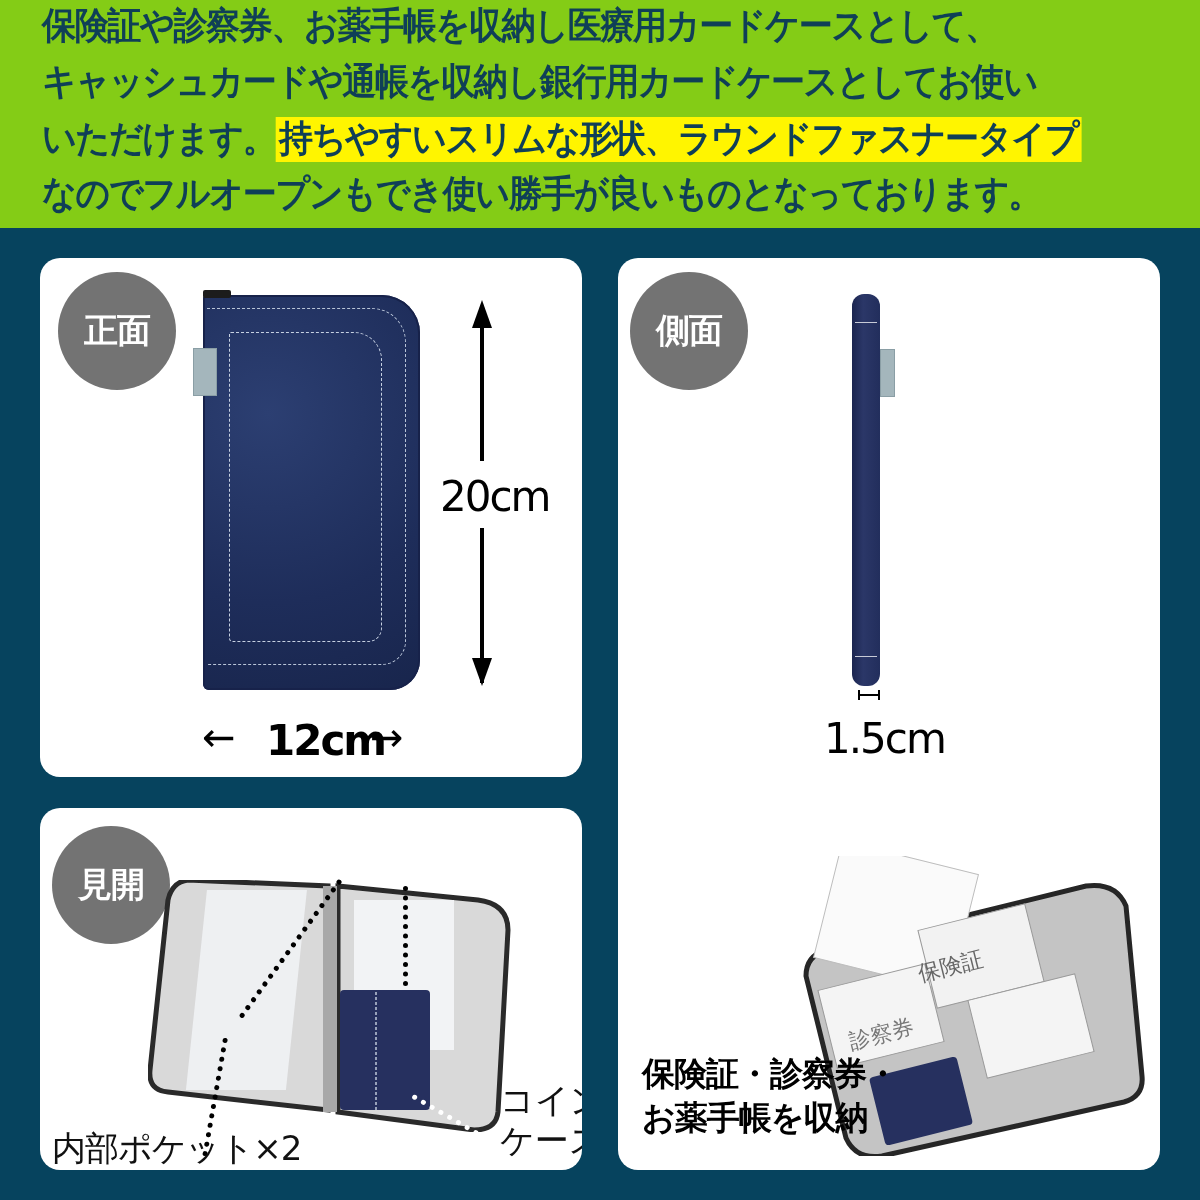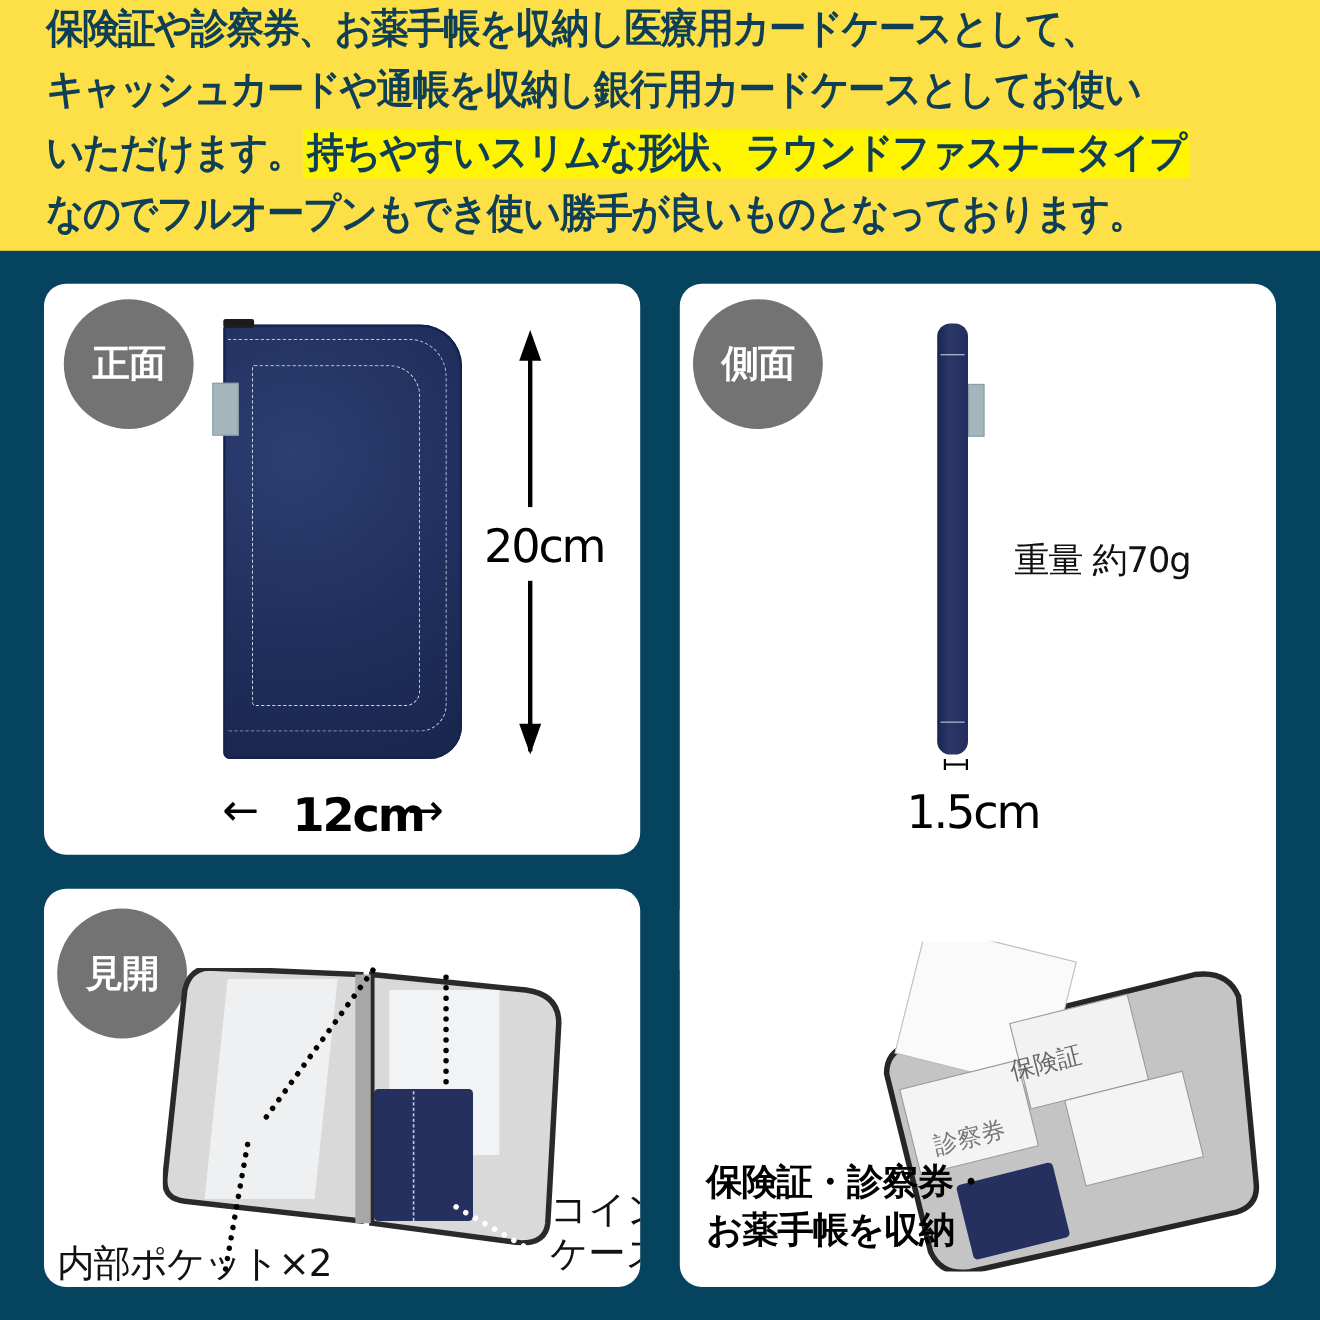--- a/index.html
+++ b/index.html
@@ -1,20 +1,20 @@
 <!DOCTYPE html>
 <html><head>
 <meta charset="utf-8">
 <style>
   * { box-sizing: border-box; margin: 0; padding: 0; }
   html, body { width: 1200px; height: 1200px; overflow: hidden; background: #ffffff; }
   body { position: relative; font-family: "DejaVu Sans", "Liberation Sans", sans-serif; }
 
   
-  .intro { position: absolute; left: 0; top: 0; width: 1200px; height: 296px; background: #fde047; }
+  .intro { position: absolute; left: 0; top: 0; width: 1200px; height: 296px; background: #84cc16; }
   .intro-line { position: absolute; left: 42px; font-size: 37px; line-height: 44px; color: #0f3f57; font-weight: bold; letter-spacing: -1.5px; white-space: nowrap; transform: scaleX(0.92); transform-origin: left center; }
   .intro-line.l1 { top: 4px; }
   .intro-line.l2 { top: 60px; }
   .intro-line.l3 { top: 117px; }
   .intro-line.l4 { top: 172px; }
   .hl { background: #fff500; padding: 0 4px 2px 4px; font-weight: 900; }
 
   
   .panel { position: absolute; left: 0; top: 228px; width: 1200px; height: 972px; background: #06435e; }
 
@@ -94,21 +94,20 @@
   <div class="label dim-h" style="left:330px; top:456px; font-size:40px;">→</div>
 </div>
 
 <div class="card side">
   <div class="badge">側面</div>
   <div class="wallet-side">
     <div class="st" style="top:28px;"></div>
     <div class="st" style="top:362px;"></div>
     <div class="tab"></div>
   </div>
-  <div class="label" style="left:304px; top:230px; font-size:32px; font-weight:normal; letter-spacing:-1px;">重量 約70g</div>
   <div class="bracket"></div>
   <div class="label dim-h" style="left:206px; top:456px;">1.5cm</div>
 </div>
 
 <div class="card open">
   <div class="badge">見開</div>
   <svg class="open-wallet" viewBox="0 0 370 252">
     <path d="M40 0 L180 6 L180 230 L20 212 Q0 210 2 190 L20 20 Q24 2 40 0 Z" fill="#d9d9d9" stroke="#2a2a2a" stroke-width="5"></path>
     <path d="M190 6 L330 20 Q360 24 360 50 L350 232 Q348 250 326 250 L190 232 Z" fill="#d9d9d9" stroke="#2a2a2a" stroke-width="5"></path>
     <rect x="60" y="10" width="100" height="200" fill="#eef0f2" transform="skewX(-6)"></rect>

